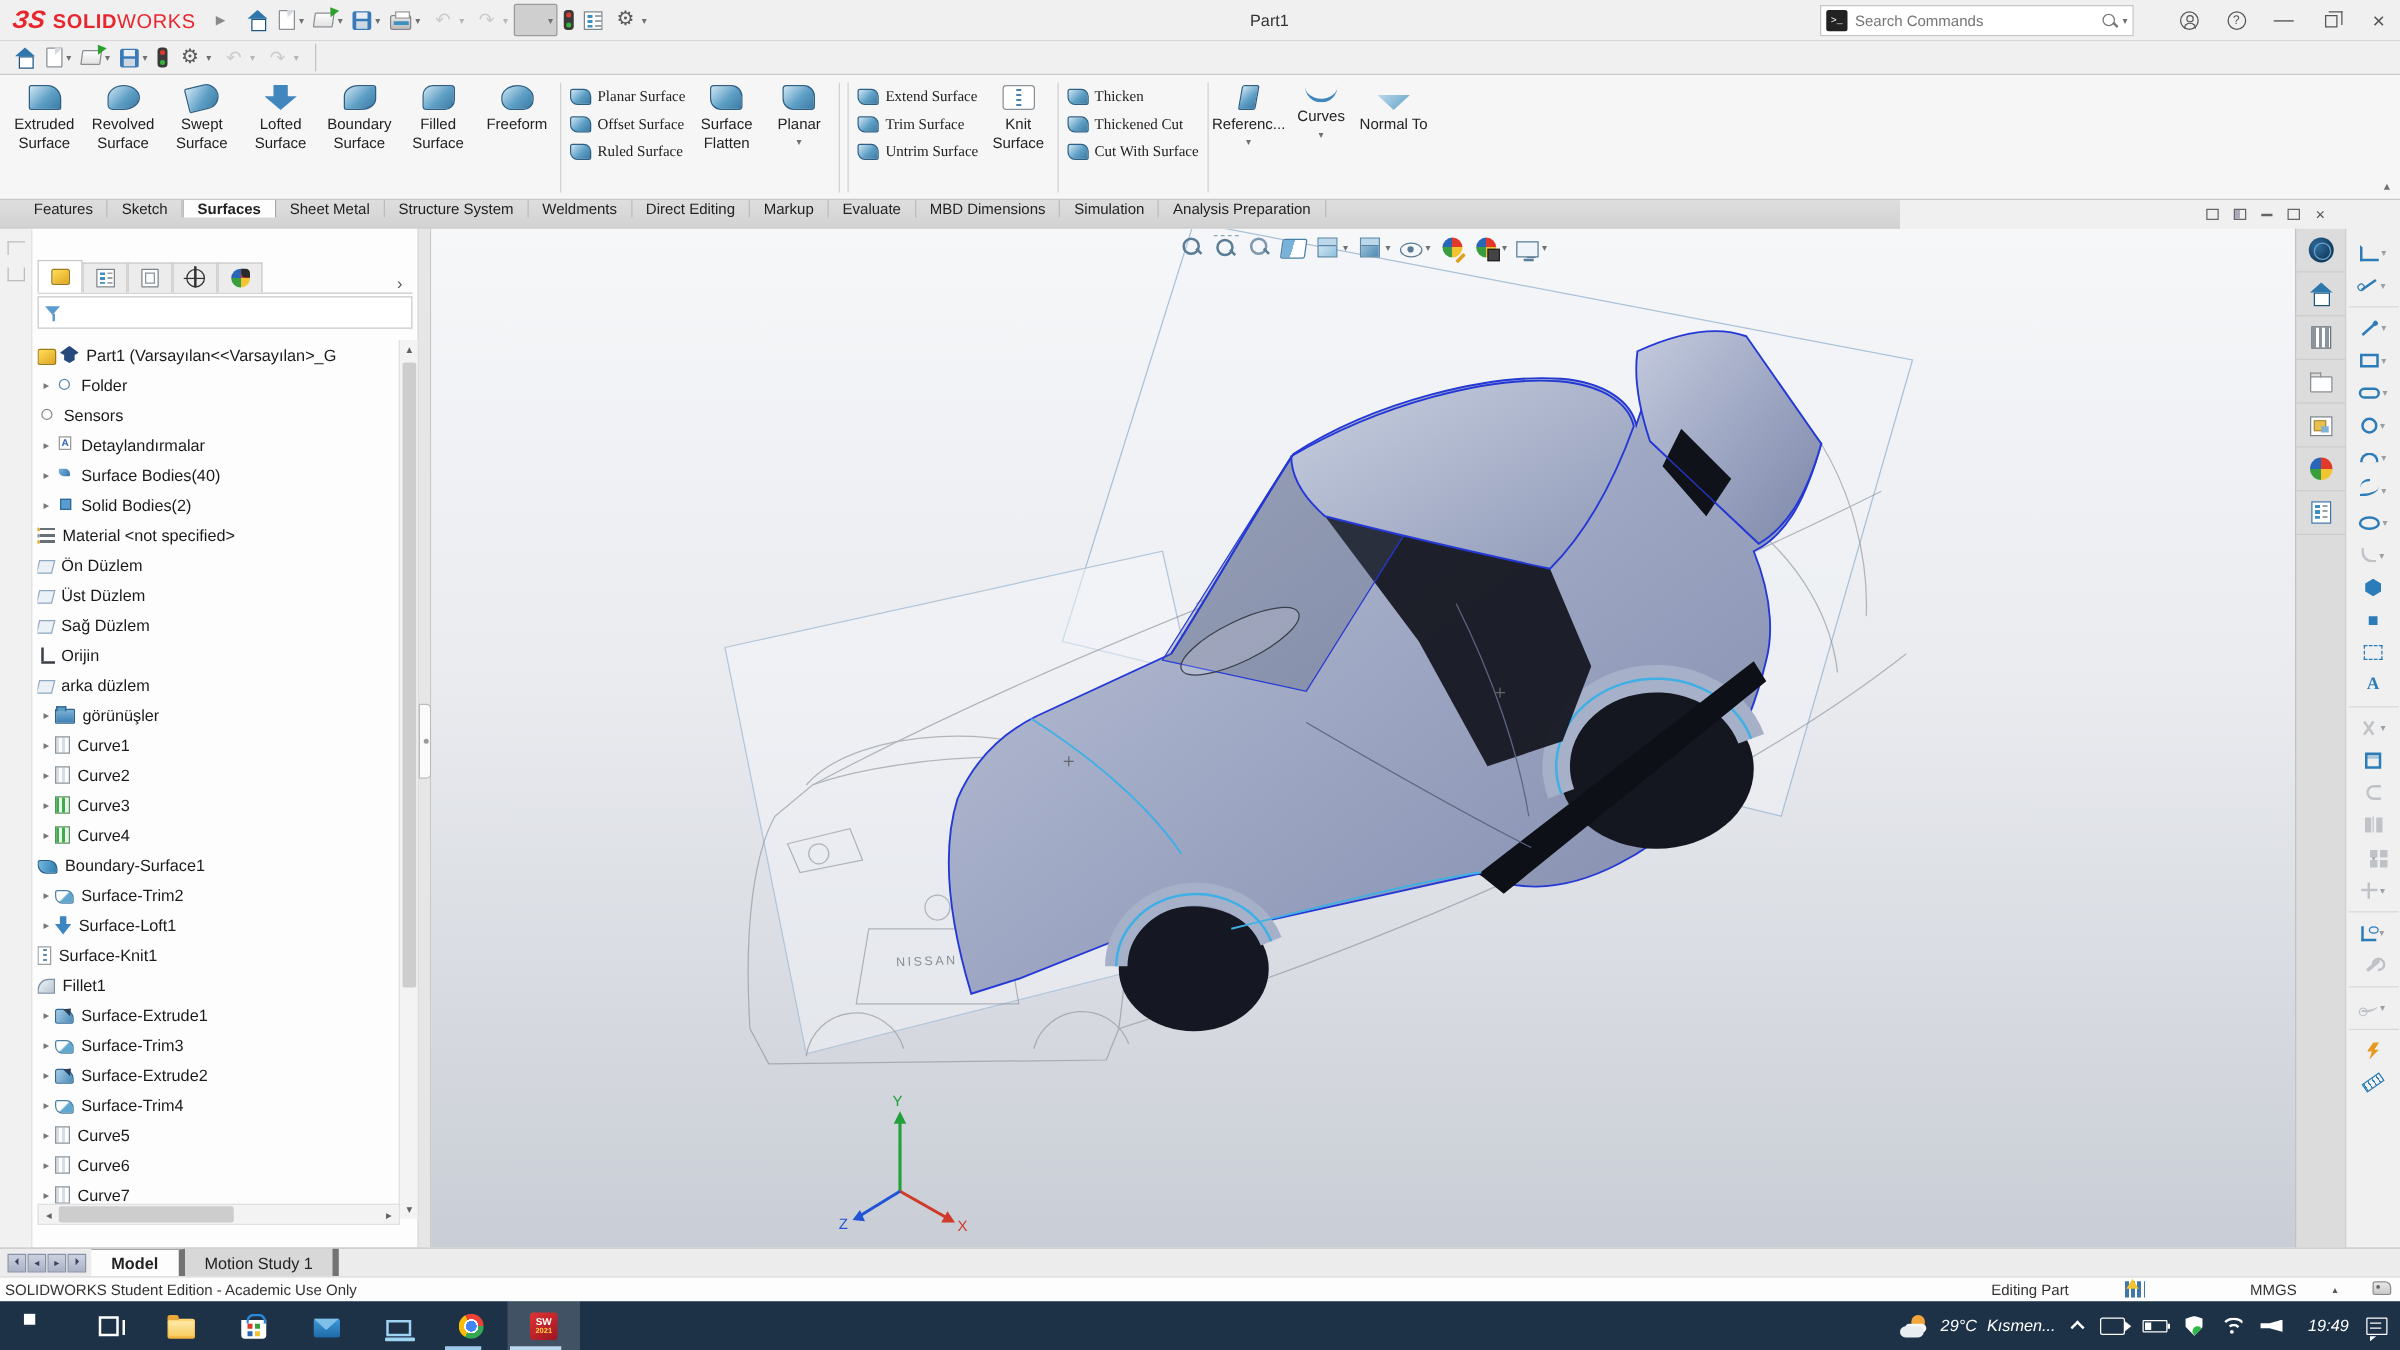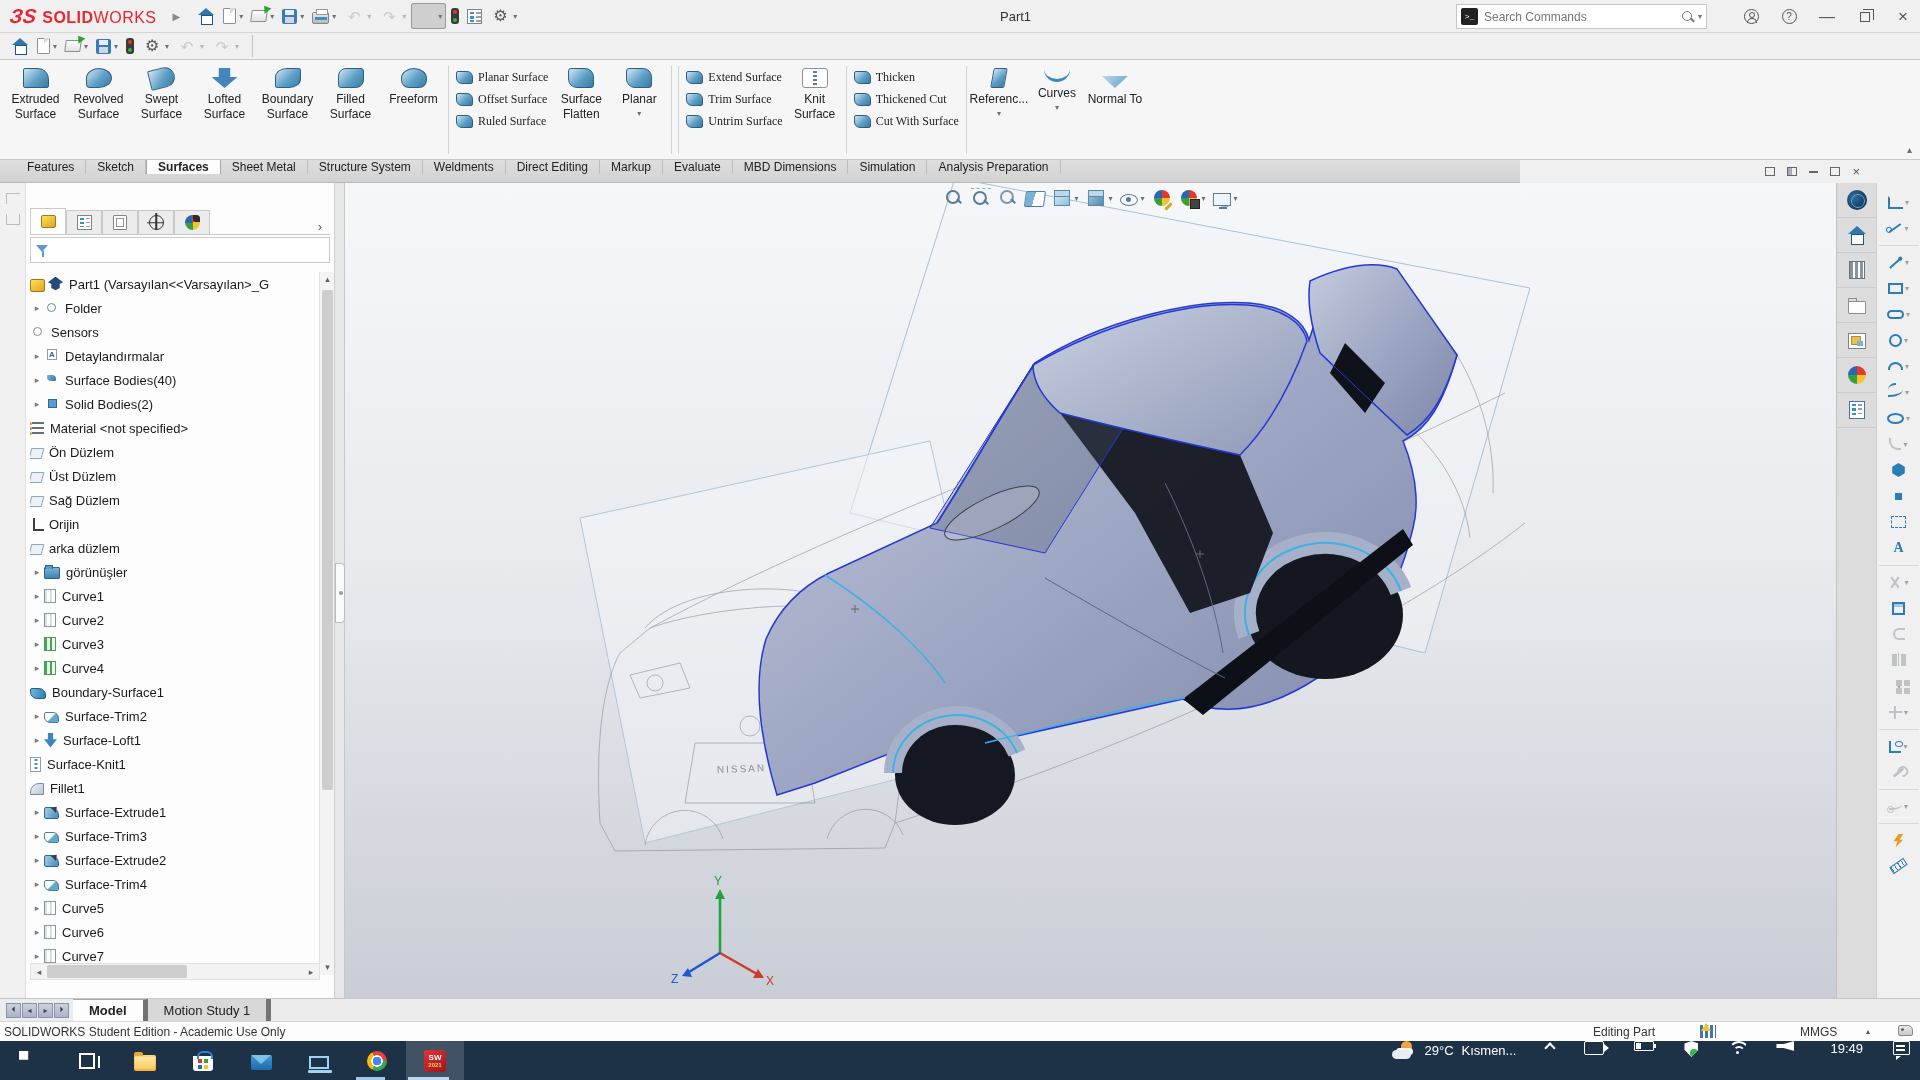--- a/index.html
+++ b/index.html
@@ -289,21 +289,21 @@
   .store-icon { width:20px; height:15px; background:#fff; border-radius:0 0 3px 3px; margin-top:6px; }
   .store-icon::before { content:""; position:absolute; left:4px; top:-5px; width:12px; height:6px; border:2px solid #2a88d8; border-bottom:none; border-radius:6px 6px 0 0; }
   .store-icon::after { content:""; position:absolute; left:5px; top:3px; width:4px; height:4px; background:#e23a2a; box-shadow:6px 0 0 #3a9e3f, 0 6px 0 #2a66b8, 6px 6px 0 #f2c430; }
   .mail-icon { width:21px; height:15px; background:linear-gradient(#3f9ad8,#1f6aa8); margin-top:4px; border-radius:2px; }
   .mail-icon::before { content:""; position:absolute; left:0; top:0; border-left:10.5px solid transparent; border-right:10.5px solid transparent; border-top:9px solid #7fc0e8; }
   .pc-icon { width:20px; height:13px; border:2px solid #9fd3f2; background:#1d3147; margin-top:3px; }
   .pc-icon::after { content:""; position:absolute; left:-3px; bottom:-6px; width:24px; height:3px; background:#9fd3f2; border-radius:1px; }
   .chrome-icon { width:20px; height:20px; border-radius:50%; background:radial-gradient(circle at 50% 50%, #4285f4 0 30%, #fff 31% 40%, transparent 41%), conic-gradient(from -30deg, #ea4335 0 120deg, #34a853 120deg 240deg, #fbbc05 240deg 360deg); margin:1px; }
   .solidworks-tb-icon { width:22px; height:22px; background:linear-gradient(145deg,#e03434,#9e1420); border-radius:3px; display:flex; flex-direction:column; align-items:center; justify-content:center; color:#fff; font-size:8px; font-weight:bold; line-height:1; }
   .solidworks-tb-icon .yr { color:#ffd24a; font-size:6px; font-weight:bold; }
-  .tb-right { margin-left:auto; display:flex; align-items:flex-start; gap:30px; padding-right:10px; }
+  .tb-right { margin-left:auto; display:flex; align-items:center; gap:14px; padding-right:10px;font-style:italic; }
   .weather { display:flex; align-items:center; gap:8px; font-size:13px; }
   .weather-icon { width:24px; height:18px; position:relative; }
   .weather-icon::before { content:""; position:absolute; left:9px; top:0; width:11px; height:11px; border-radius:50%; background:#f2a53a; }
   .weather-icon::after { content:""; position:absolute; left:0; bottom:0; width:19px; height:9px; border-radius:6px; background:#e8edf2; box-shadow:3px -3px 0 -1px #f6f8fa; }
   .chevron-up-icon { width:8px; height:8px; border-left:2px solid #fff; border-top:2px solid #fff; transform:rotate(45deg); margin-top:3px; }
   .meet-now-icon { width:17px; height:12px; border:1.6px solid #fff; border-radius:2px; }
   .meet-now-icon::after { content:""; position:absolute; right:-6px; top:2px; border-top:4px solid transparent; border-bottom:4px solid transparent; border-left:5px solid #fff; }
   .battery-icon { width:18px; height:10px; border:1.4px solid #fff; border-radius:1px; }
   .battery-icon::before { content:""; position:absolute; right:-3px; top:2px; width:2px; height:4px; background:#fff; }
   .battery-icon::after { content:""; position:absolute; left:1px; top:1px; width:5px; height:6px; background:#fff; }

